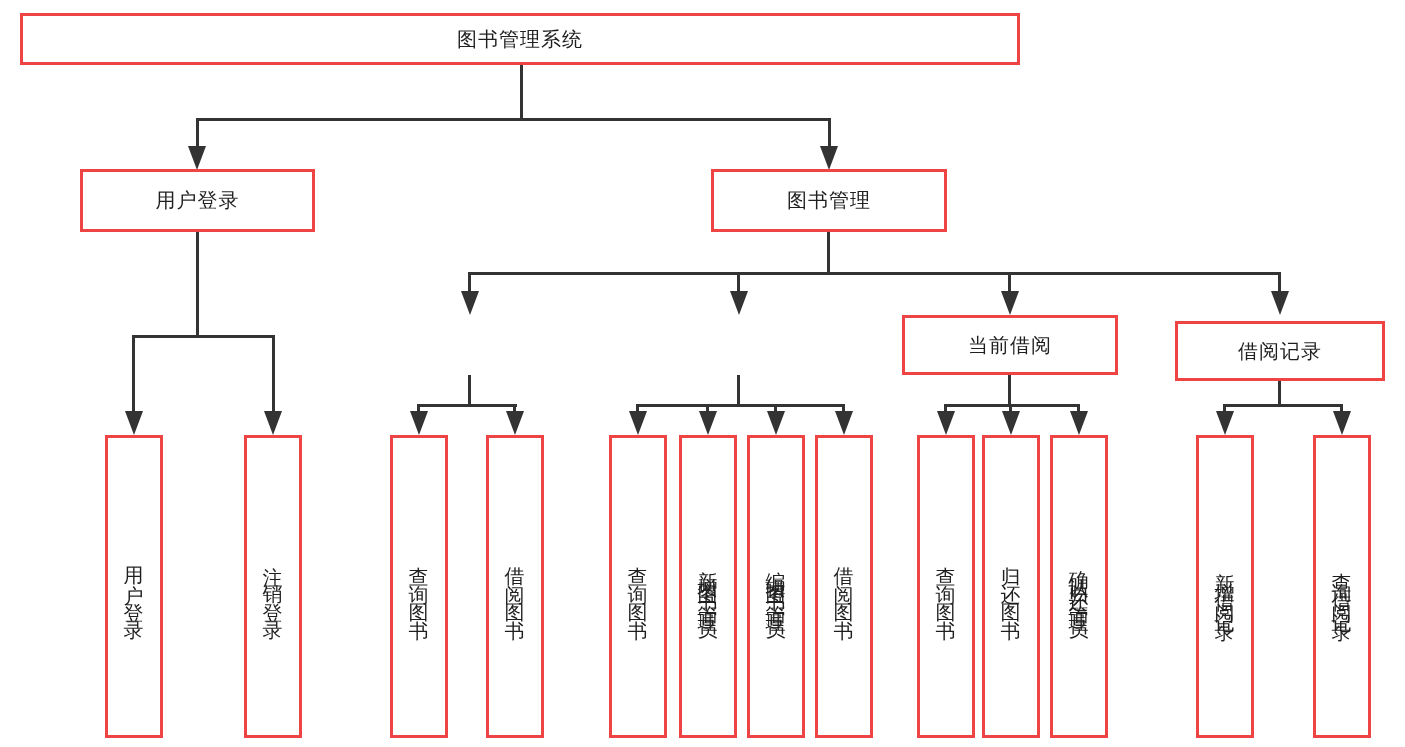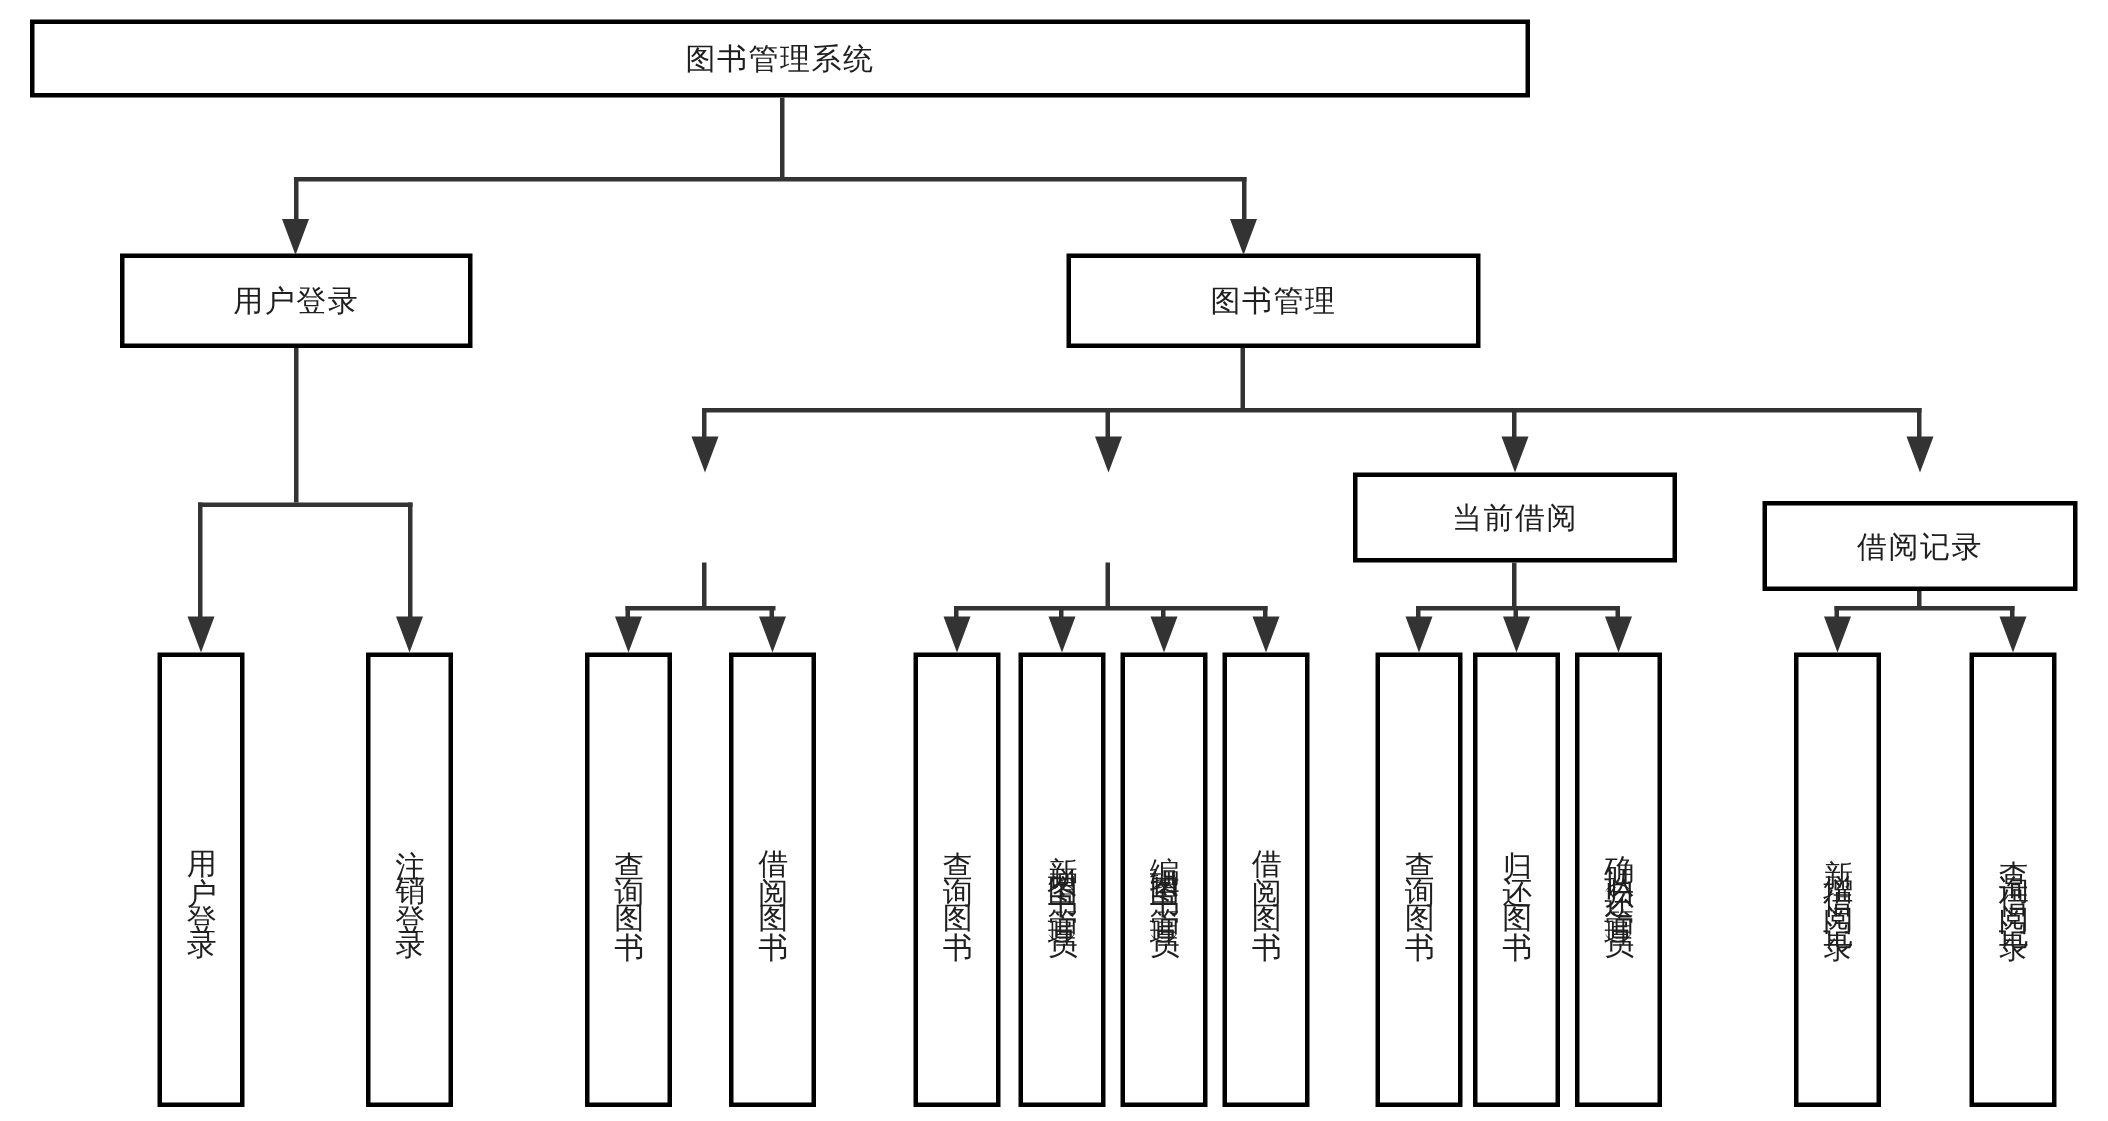--- a/index.html
+++ b/index.html
@@ -3,21 +3,21 @@
 <meta charset="utf-8">
 <title>Diagram</title>
 <style>
   html,body{margin:0;padding:0;background:#ffffff;}
   .canvas{
     position:relative;width:1405px;height:747px;background:#ffffff;overflow:hidden;
     font-family:"Liberation Sans","DejaVu Sans",sans-serif;color:#1f1f1f;
   }
   .node{
     position:absolute;box-sizing:border-box;background:#ffffff;
-    border:3px solid #000000;display:flex;align-items:center;justify-content:center;
+    border:3px solid #ef4444;display:flex;align-items:center;justify-content:center;
     font-size:20px;letter-spacing:1px;z-index:2;
   }
   .leaf{top:435px;width:58px;height:303px;}
   .vtext{
     writing-mode:vertical-rl;line-height:1;font-size:20px;display:block;
   }
   .sp-lg{letter-spacing:18px;}
   .sp-md{letter-spacing:10px;}
   .sp-sm{letter-spacing:7px;}
   .vline,.hline{position:absolute;background:#333333;z-index:1;}
@@ -34,24 +34,24 @@
   }
 </style>
 </head>
 <body>
 
 <div class="canvas">
 
   <div class="node" style="left:20px;top:13px;width:1000px;height:52px">图书管理系统</div>
 
   <div class="node" style="left:80px;top:169px;width:235px;height:63px">用户登录</div>
-  <div class="node" style="left:711px;top:169px;width:276px;height:63px">图书管理</div>
+  <div class="node" style="left:711px;top:169px;width:236px;height:63px">图书管理</div>
 
   <div class="node" style="left:902px;top:315px;width:216px;height:60px">当前借阅</div>
-  <div class="node" style="left:1175px;top:334px;width:210px;height:60px">借阅记录</div>
+  <div class="node" style="left:1175px;top:321px;width:210px;height:60px">借阅记录</div>
 
   <div class="node leaf" style="left:105px">
     <span class="vtext sp-lg">用户登录</span>
   </div>
   <div class="node leaf" style="left:244px">
     <span class="vtext sp-lg">注销登录</span>
   </div>
 
   <div class="node leaf" style="left:390px">
     <span class="vtext sp-lg">查询图书</span>

